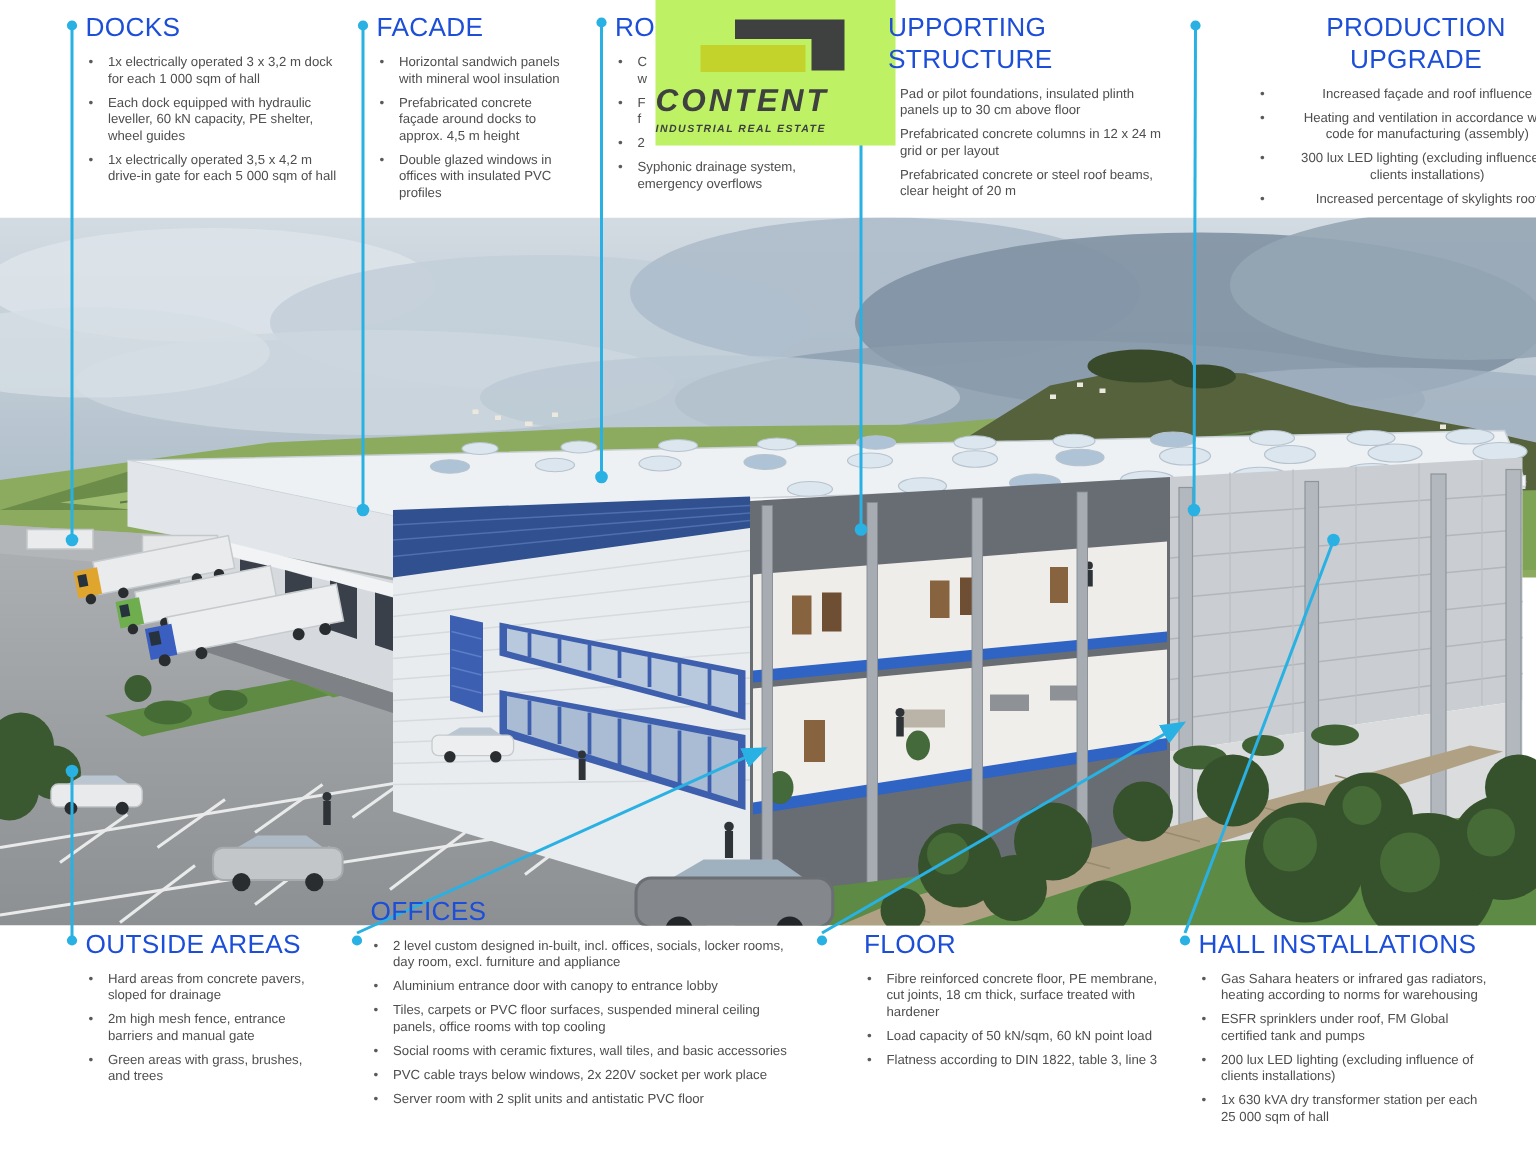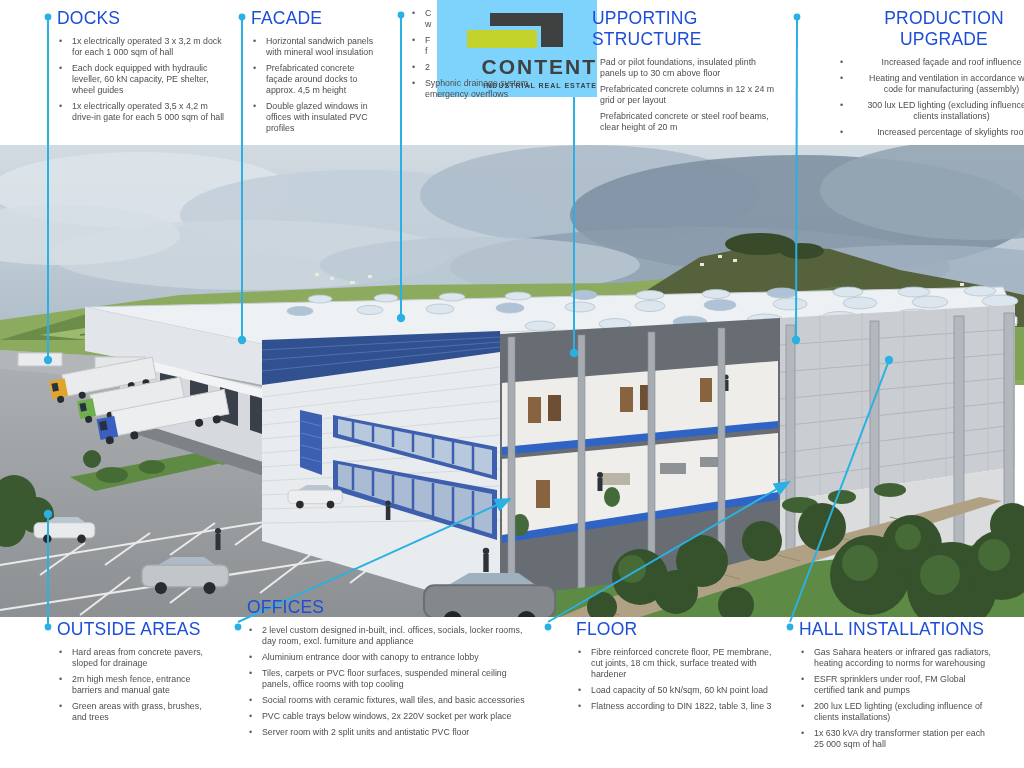--- a/index.html
+++ b/index.html
@@ -1,20 +1,20 @@
 <!DOCTYPE html>
 <html><head>
 <meta charset="utf-8">
 <style>
   html,body{margin:0;padding:0;}
   body{width:1024px;height:768px;position:relative;overflow:hidden;background:#ffffff;
        font-family:"Liberation Sans",sans-serif;}
   .photo{position:absolute;left:0;top:145px;width:1024px;height:472px;}
   .overlay{position:absolute;left:0;top:0;width:1024px;height:768px;pointer-events:none;z-index:30;}
-  .logo-box{position:absolute;left:437px;top:0;width:160px;height:97px;background:#7dd3fc;z-index:40;text-align:right;}
+  .logo-box{position:absolute;left:437px;top:0;width:160px;height:97px;background:#bef264;z-index:40;text-align:left;font-style:italic;}
   .logo-brand{font-size:21px;font-weight:700;letter-spacing:2px;color:#3f4040;margin-top:1px;}
   .logo-tagline{font-size:7px;font-weight:700;letter-spacing:1px;color:#3f4040;margin-top:3px;}
   .panel{position:absolute;z-index:50;}
   .panel h2{font-size:17.5px;color:#1d4ed8;font-weight:400;margin:0 0 7px 0;letter-spacing:0.2px;}
   .panel ul{list-style:none;margin:0;padding:0;}
   .panel li{position:relative;padding-left:15px;font-size:8.8px;line-height:11px;color:#4e4e4e;
             margin-bottom:5px;white-space:pre-line;}
   .panel li::before{content:"\2022";position:absolute;left:2px;top:0;color:#5a5a5a;font-size:9px;}
   .panel.no-marker li{padding-left:8px;}
   .panel.no-marker li::before{display:none;}
@@ -446,20 +446,21 @@
     <li>Prefabricated concrete
 façade around docks to
 approx. 4,5 m height</li>
     <li>Double glazed windows in
 offices with insulated PVC
 profiles</li>
   </ul>
 </div>
 
 <div class="panel p-roof">
+  <h2>RO</h2>
   <ul>
     <li>C
 w</li>
     <li>F
 f</li>
     <li>2</li>
     <li>Syphonic drainage system,
 emergency overflows</li>
   </ul>
 </div>

